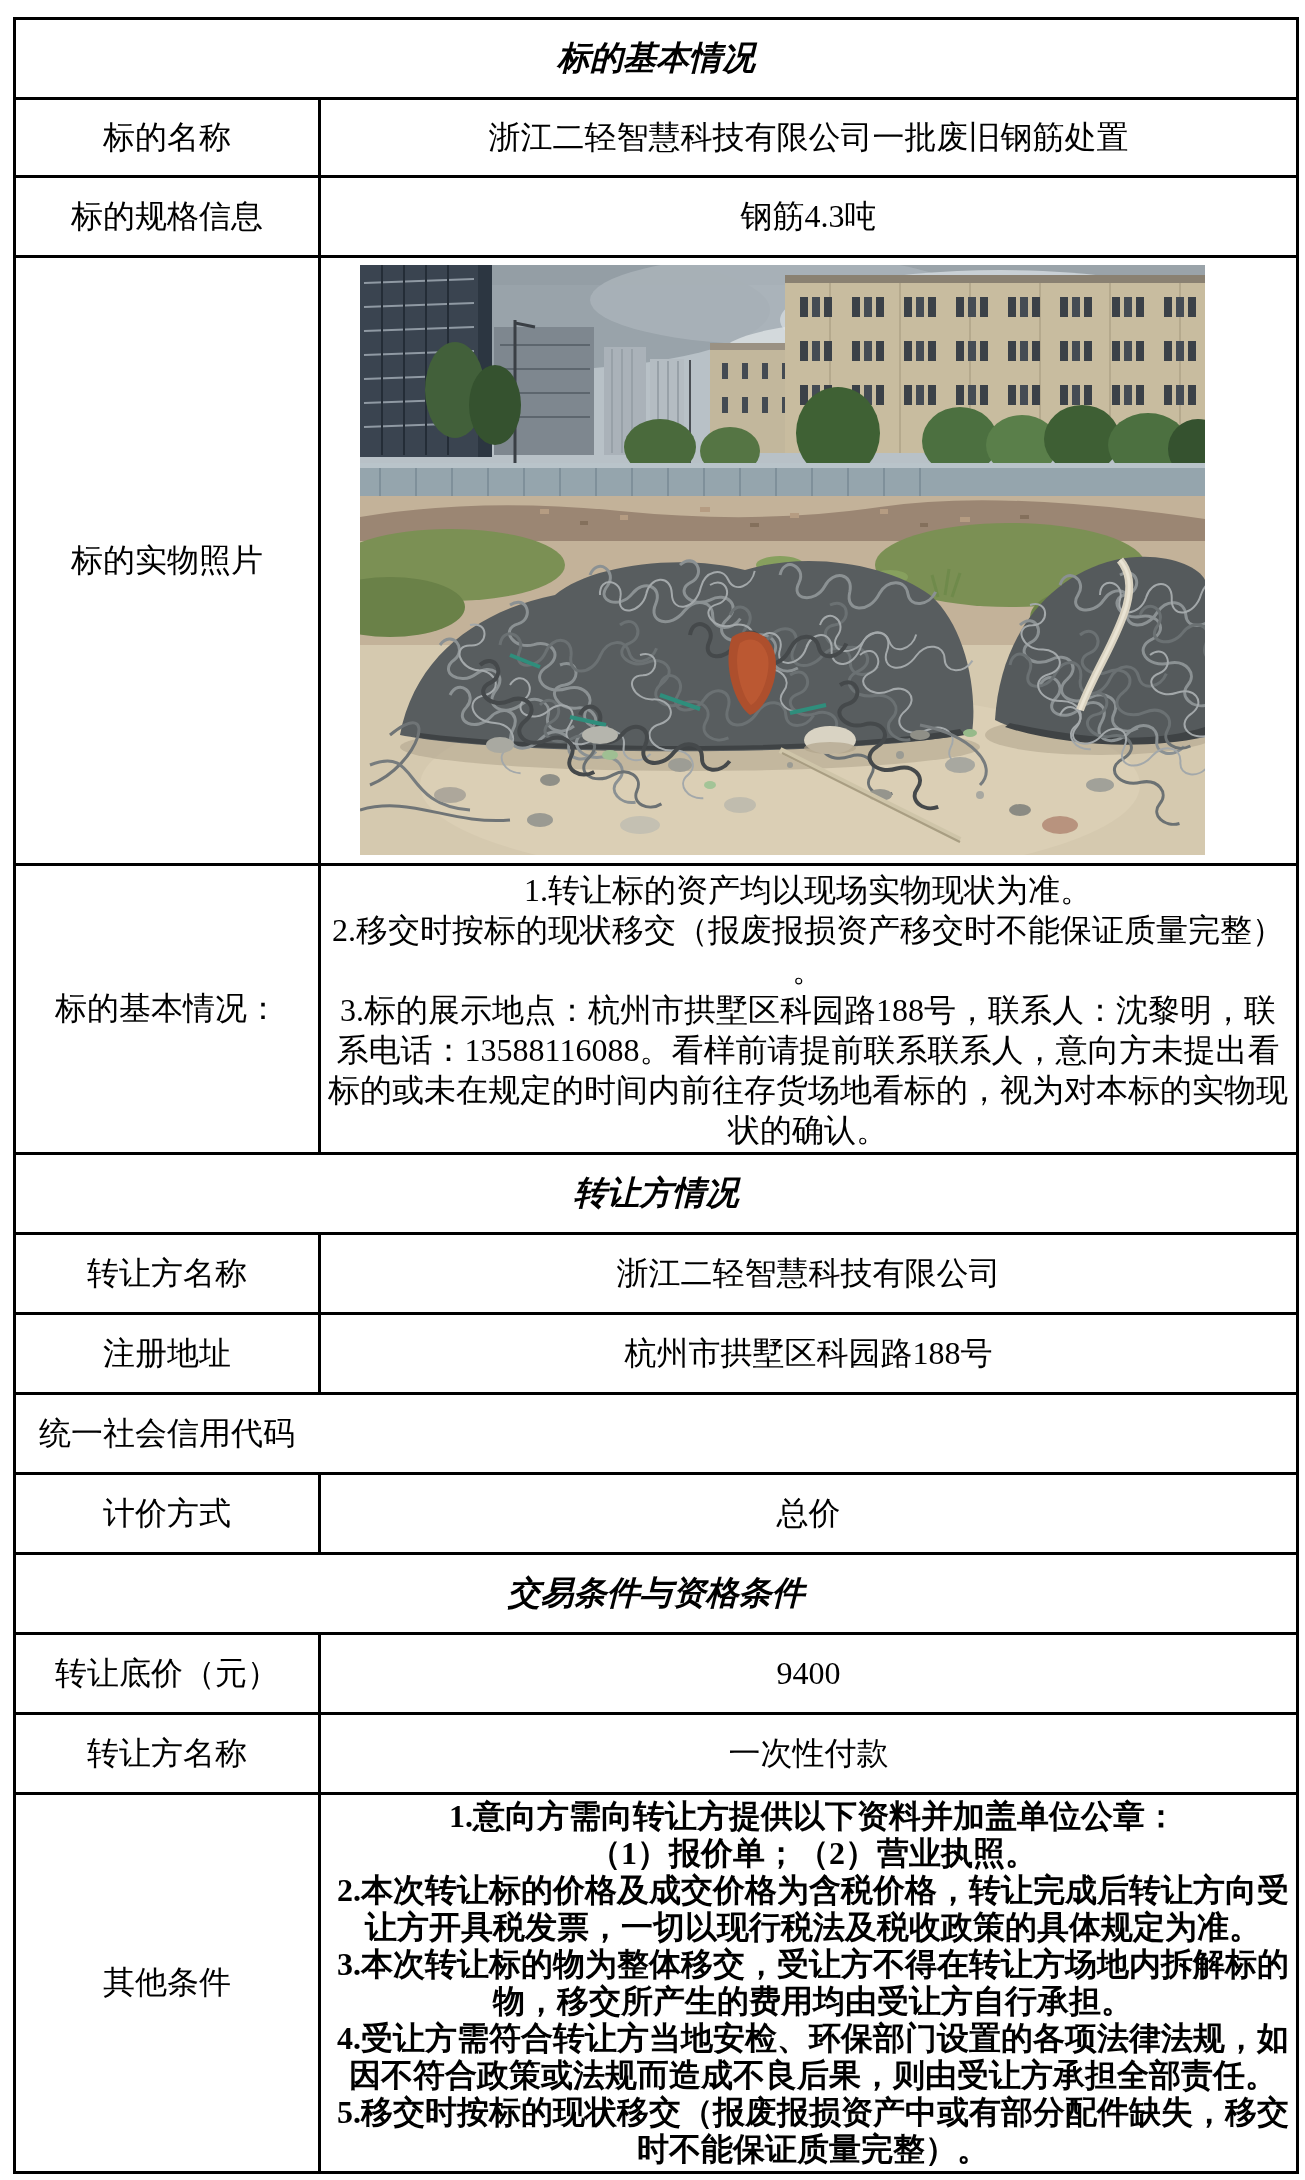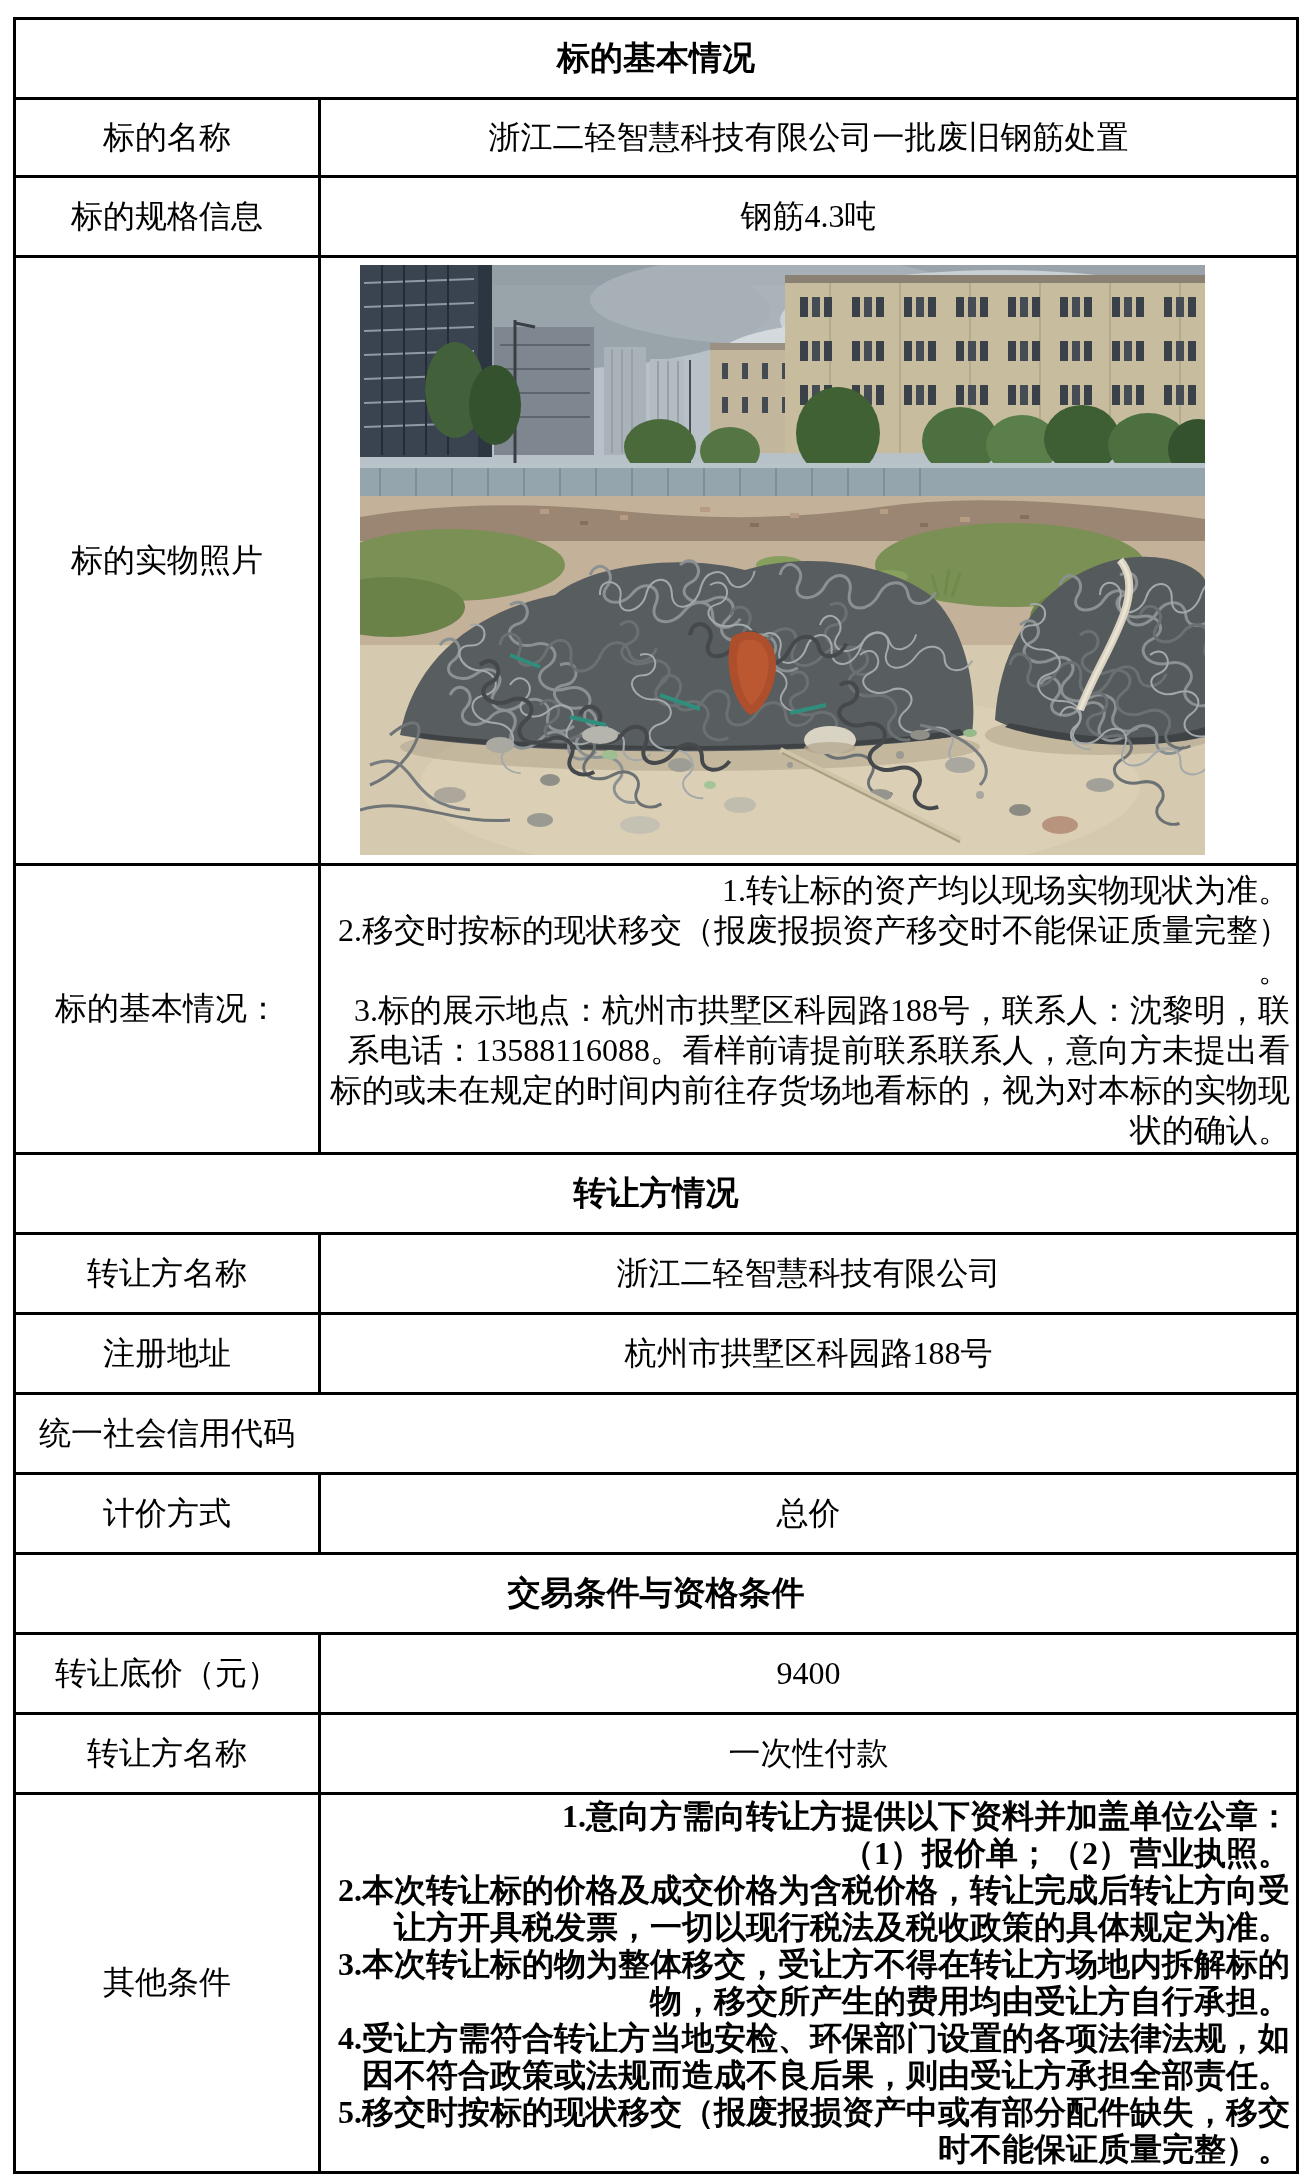--- a/index.html
+++ b/index.html
@@ -5,23 +5,23 @@
   html,body{margin:0;padding:0;background:#ffffff;}
   body{width:1305px;height:2180px;position:relative;overflow:hidden;
        font-family:"Liberation Serif","DejaVu Serif",serif;color:#000;}
   .doc-table{position:absolute;left:13px;top:17px;width:1280px;border:3px solid #000;background:#fff;}
   .r{display:flex;border-top:3px solid #000;overflow:hidden;}
   .r:first-child{border-top:none;}
   .cell-label{flex:0 0 302px;display:flex;align-items:center;justify-content:center;
               font-size:32px;text-align:center;border-radius:20px;}
   .cell-value{flex:1;border-left:3px solid #000;display:flex;align-items:center;justify-content:center;
               font-size:32px;text-align:right;position:relative;}
-  .sect{display:flex;align-items:center;justify-content:center;font-weight:bold;font-size:33px;}
+  .sect{display:flex;align-items:center;justify-content:center;font-weight:bold;font-size:33px;font-style:italic;}
   .h77{height:77px}.h75{height:75px}.h605{height:605px}.h286{height:286px}.h376{height:376px}
-  .text-cell{display:block;text-align:right;white-space:pre-line;}
+  .text-cell{display:block;text-align:center;white-space:pre-line;}
   .disclosure-text{padding:4px 6px 0 5px;line-height:40px;}
   .other-text{padding:3px 6px 0 15px;line-height:37px;font-weight:bold;}
   .photo-cell{display:block;}
   .photo-wrap{margin:7px 0 0 39px;width:845px;height:590px;line-height:0;}
   .corner-marker{position:absolute;left:0;top:0;width:10px;height:15px;
                  clip-path:polygon(0 0,100% 0,0 100%);background:#0a941e;}
 </style>
 </head>
 <body>
 

